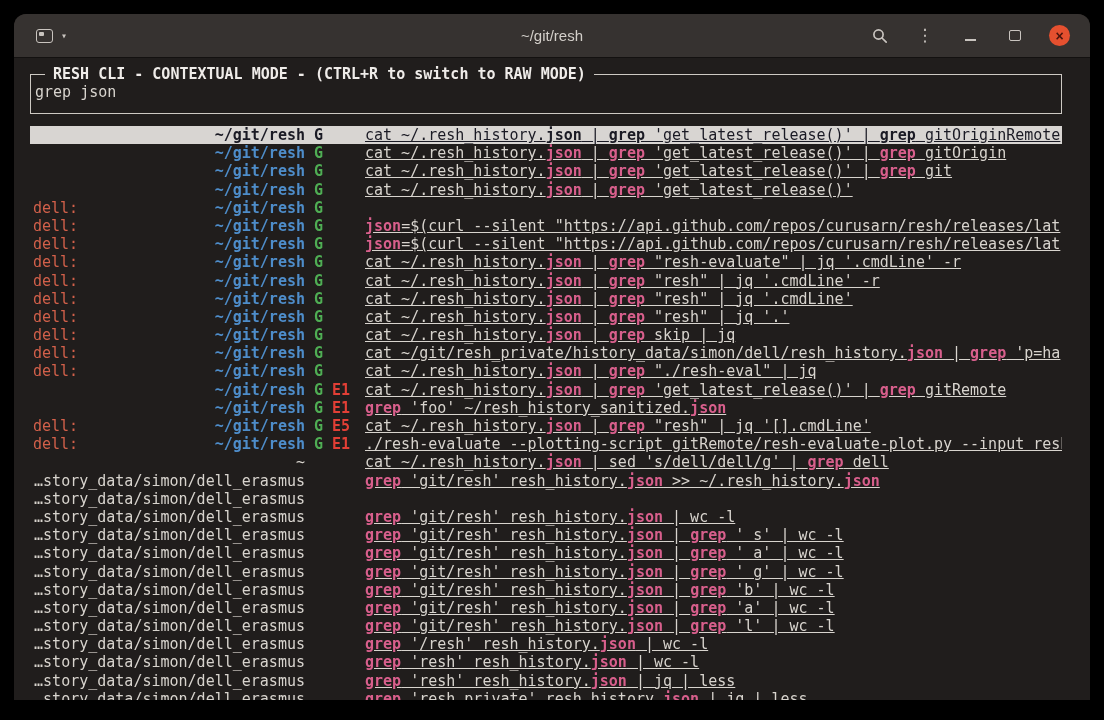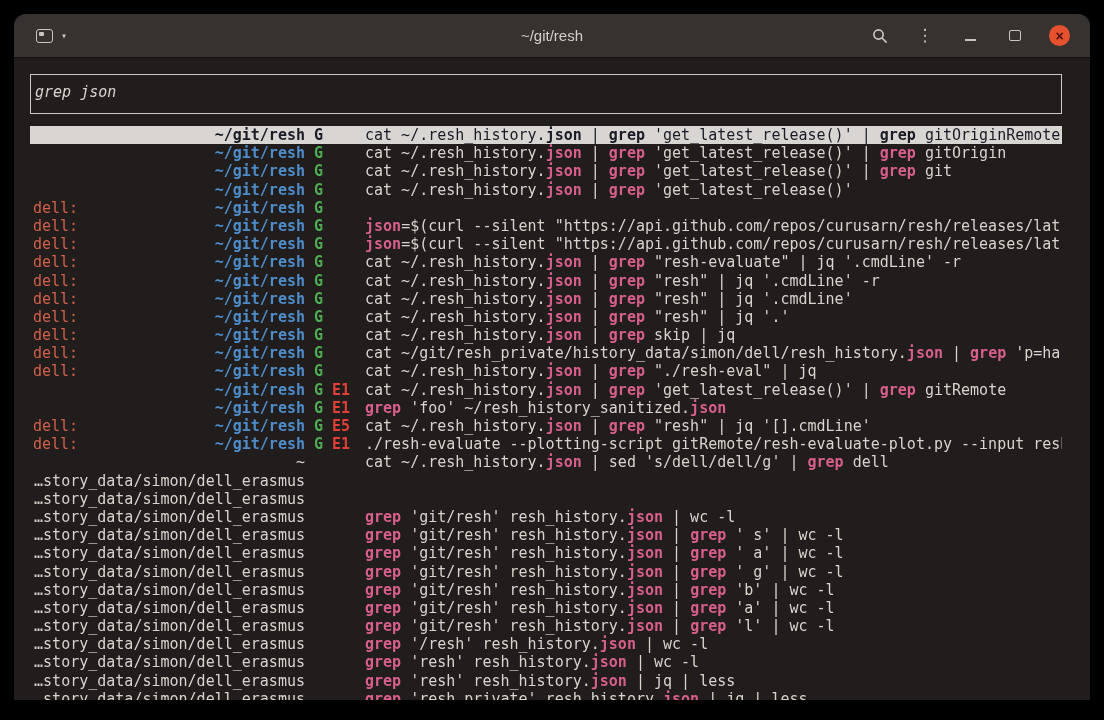--- a/index.html
+++ b/index.html
@@ -28,32 +28,32 @@
   .restore-glyph{width:10px;height:9px;border:1.6px solid var(--icon);border-radius:2px;}
   .close-button{width:21px;height:21px;border-radius:50%;background:var(--close);
                 color:#4a140c;font-family:"Liberation Sans",sans-serif;font-size:14px;font-weight:bold;
                 display:flex;align-items:center;justify-content:center;line-height:1;}
   
   .terminal{padding:6px 28px 0 16px;font-size:15px;color:var(--fg);}
   .rbox{position:relative;border:1.5px solid var(--boxborder);margin-top:10px;
         padding:8px 8px 4px 4px;height:26px;box-sizing:content-box;}
   .rbox-title{position:absolute;top:-10px;left:14px;background:var(--bg);padding:0 8px;
               color:#efece9;font-weight:bold;font-size:15px;white-space:pre;}
-  .query{white-space:pre;line-height:18px;font-style:italic;}
+  .query{white-space:pre;line-height:18px;}
   .list{margin-top:12px;}
   .row{display:grid;grid-template-columns:272px 42px 1fr;column-gap:9px;
        padding-left:3px;height:18.2px;line-height:18.2px;white-space:pre;overflow:hidden;}
   .left{display:flex;overflow:hidden;}
   .host{color:var(--orange);}
   .dir{margin-left:auto;color:var(--fg);}
   .dir.cur{color:var(--blue);font-weight:bold;}
   .flags{font-weight:bold;overflow:hidden;}
   .flag.ok{color:var(--green);}
   .flag.err{color:var(--red);text-align:right;}
-  .cmd{overflow:hidden;}
+  .cmd{overflow:hidden;text-decoration:underline;}
   .hl{color:var(--pink);font-weight:bold;}
   .row.selected{background:var(--selbg);}
   .row.selected .host,.row.selected .dir,.row.selected .flag,
   .row.selected .cmd,.row.selected .hl{color:var(--seltext);}
 </style>
 </head>
 <body>
 
 <div class="window">
   <div class="titlebar">
@@ -79,20 +79,21 @@
         <span class="restore-glyph"></span>
       </div>
       <div class="close-button">
         <span>×</span>
       </div>
     </div>
   </div>
 
   <div class="terminal">
     <div class="rbox">
+      <div class="rbox-title">RESH CLI - CONTEXTUAL MODE - (CTRL+R to switch to RAW MODE)</div>
       <div class="query">grep json</div>
     </div>
     <div class="list" id="history-list">
         <div class="row selected"><div class="left"><span class="host"></span><span class="dir cur">~/git/resh</span></div><div class="flags"><span class="flag ok">G</span></div><div class="cmd">cat ~/.resh_history.<span class="hl">json</span> | <span class="hl">grep</span> 'get_latest_release()' | <span class="hl">grep</span> gitOriginRemote</div></div>
         <div class="row"><div class="left"><span class="host"></span><span class="dir cur">~/git/resh</span></div><div class="flags"><span class="flag ok">G</span></div><div class="cmd">cat ~/.resh_history.<span class="hl">json</span> | <span class="hl">grep</span> 'get_latest_release()' | <span class="hl">grep</span> gitOrigin</div></div>
         <div class="row"><div class="left"><span class="host"></span><span class="dir cur">~/git/resh</span></div><div class="flags"><span class="flag ok">G</span></div><div class="cmd">cat ~/.resh_history.<span class="hl">json</span> | <span class="hl">grep</span> 'get_latest_release()' | <span class="hl">grep</span> git</div></div>
         <div class="row"><div class="left"><span class="host"></span><span class="dir cur">~/git/resh</span></div><div class="flags"><span class="flag ok">G</span></div><div class="cmd">cat ~/.resh_history.<span class="hl">json</span> | <span class="hl">grep</span> 'get_latest_release()'</div></div>
         <div class="row"><div class="left"><span class="host">dell:</span><span class="dir cur">~/git/resh</span></div><div class="flags"><span class="flag ok">G</span></div></div>
         <div class="row"><div class="left"><span class="host">dell:</span><span class="dir cur">~/git/resh</span></div><div class="flags"><span class="flag ok">G</span></div><div class="cmd"><span class="hl">json</span>=$(curl --silent "https://api.github.com/repos/curusarn/resh/releases/lat</div></div>
         <div class="row"><div class="left"><span class="host">dell:</span><span class="dir cur">~/git/resh</span></div><div class="flags"><span class="flag ok">G</span></div><div class="cmd"><span class="hl">json</span>=$(curl --silent "https://api.github.com/repos/curusarn/resh/releases/lat</div></div>
@@ -101,21 +102,21 @@
         <div class="row"><div class="left"><span class="host">dell:</span><span class="dir cur">~/git/resh</span></div><div class="flags"><span class="flag ok">G</span></div><div class="cmd">cat ~/.resh_history.<span class="hl">json</span> | <span class="hl">grep</span> "resh" | jq '.cmdLine'</div></div>
         <div class="row"><div class="left"><span class="host">dell:</span><span class="dir cur">~/git/resh</span></div><div class="flags"><span class="flag ok">G</span></div><div class="cmd">cat ~/.resh_history.<span class="hl">json</span> | <span class="hl">grep</span> "resh" | jq '.'</div></div>
         <div class="row"><div class="left"><span class="host">dell:</span><span class="dir cur">~/git/resh</span></div><div class="flags"><span class="flag ok">G</span></div><div class="cmd">cat ~/.resh_history.<span class="hl">json</span> | <span class="hl">grep</span> skip | jq</div></div>
         <div class="row"><div class="left"><span class="host">dell:</span><span class="dir cur">~/git/resh</span></div><div class="flags"><span class="flag ok">G</span></div><div class="cmd">cat ~/git/resh_private/history_data/simon/dell/resh_history.<span class="hl">json</span> | <span class="hl">grep</span> 'p=ha</div></div>
         <div class="row"><div class="left"><span class="host">dell:</span><span class="dir cur">~/git/resh</span></div><div class="flags"><span class="flag ok">G</span></div><div class="cmd">cat ~/.resh_history.<span class="hl">json</span> | <span class="hl">grep</span> "./resh-eval" | jq</div></div>
         <div class="row"><div class="left"><span class="host"></span><span class="dir cur">~/git/resh</span></div><div class="flags"><span class="flag ok">G</span> <span class="flag err">E1</span></div><div class="cmd">cat ~/.resh_history.<span class="hl">json</span> | <span class="hl">grep</span> 'get_latest_release()' | <span class="hl">grep</span> gitRemote</div></div>
         <div class="row"><div class="left"><span class="host"></span><span class="dir cur">~/git/resh</span></div><div class="flags"><span class="flag ok">G</span> <span class="flag err">E1</span></div><div class="cmd"><span class="hl">grep</span> 'foo' ~/resh_history_sanitized.<span class="hl">json</span></div></div>
         <div class="row"><div class="left"><span class="host">dell:</span><span class="dir cur">~/git/resh</span></div><div class="flags"><span class="flag ok">G</span> <span class="flag err">E5</span></div><div class="cmd">cat ~/.resh_history.<span class="hl">json</span> | <span class="hl">grep</span> "resh" | jq '[].cmdLine'</div></div>
         <div class="row"><div class="left"><span class="host">dell:</span><span class="dir cur">~/git/resh</span></div><div class="flags"><span class="flag ok">G</span> <span class="flag err">E1</span></div><div class="cmd">./resh-evaluate --plotting-script gitRemote/resh-evaluate-plot.py --input resh</div></div>
         <div class="row"><div class="left"><span class="host"></span><span class="dir">~</span></div><div class="flags"></div><div class="cmd">cat ~/.resh_history.<span class="hl">json</span> | sed 's/dell/dell/g' | <span class="hl">grep</span> dell</div></div>
-        <div class="row"><div class="left"><span class="host"></span><span class="dir">…story_data/simon/dell_erasmus</span></div><div class="flags"></div></div>
+        <div class="row"><div class="left"><span class="host"></span><span class="dir">…story_data/simon/dell_erasmus</span></div><div class="flags"></div><div class="cmd"><span class="hl">grep</span> 'git/resh' resh_history.<span class="hl">json</span> &gt;&gt; ~/.resh_history.<span class="hl">json</span></div></div>
         <div class="row"><div class="left"><span class="host"></span><span class="dir">…story_data/simon/dell_erasmus</span></div><div class="flags"></div></div>
         <div class="row"><div class="left"><span class="host"></span><span class="dir">…story_data/simon/dell_erasmus</span></div><div class="flags"></div><div class="cmd"><span class="hl">grep</span> 'git/resh' resh_history.<span class="hl">json</span> | wc -l</div></div>
         <div class="row"><div class="left"><span class="host"></span><span class="dir">…story_data/simon/dell_erasmus</span></div><div class="flags"></div><div class="cmd"><span class="hl">grep</span> 'git/resh' resh_history.<span class="hl">json</span> | <span class="hl">grep</span> ' s' | wc -l</div></div>
         <div class="row"><div class="left"><span class="host"></span><span class="dir">…story_data/simon/dell_erasmus</span></div><div class="flags"></div><div class="cmd"><span class="hl">grep</span> 'git/resh' resh_history.<span class="hl">json</span> | <span class="hl">grep</span> ' a' | wc -l</div></div>
         <div class="row"><div class="left"><span class="host"></span><span class="dir">…story_data/simon/dell_erasmus</span></div><div class="flags"></div><div class="cmd"><span class="hl">grep</span> 'git/resh' resh_history.<span class="hl">json</span> | <span class="hl">grep</span> ' g' | wc -l</div></div>
         <div class="row"><div class="left"><span class="host"></span><span class="dir">…story_data/simon/dell_erasmus</span></div><div class="flags"></div><div class="cmd"><span class="hl">grep</span> 'git/resh' resh_history.<span class="hl">json</span> | <span class="hl">grep</span> 'b' | wc -l</div></div>
         <div class="row"><div class="left"><span class="host"></span><span class="dir">…story_data/simon/dell_erasmus</span></div><div class="flags"></div><div class="cmd"><span class="hl">grep</span> 'git/resh' resh_history.<span class="hl">json</span> | <span class="hl">grep</span> 'a' | wc -l</div></div>
         <div class="row"><div class="left"><span class="host"></span><span class="dir">…story_data/simon/dell_erasmus</span></div><div class="flags"></div><div class="cmd"><span class="hl">grep</span> 'git/resh' resh_history.<span class="hl">json</span> | <span class="hl">grep</span> 'l' | wc -l</div></div>
         <div class="row"><div class="left"><span class="host"></span><span class="dir">…story_data/simon/dell_erasmus</span></div><div class="flags"></div><div class="cmd"><span class="hl">grep</span> '/resh' resh_history.<span class="hl">json</span> | wc -l</div></div>
         <div class="row"><div class="left"><span class="host"></span><span class="dir">…story_data/simon/dell_erasmus</span></div><div class="flags"></div><div class="cmd"><span class="hl">grep</span> 'resh' resh_history.<span class="hl">json</span> | wc -l</div></div>

